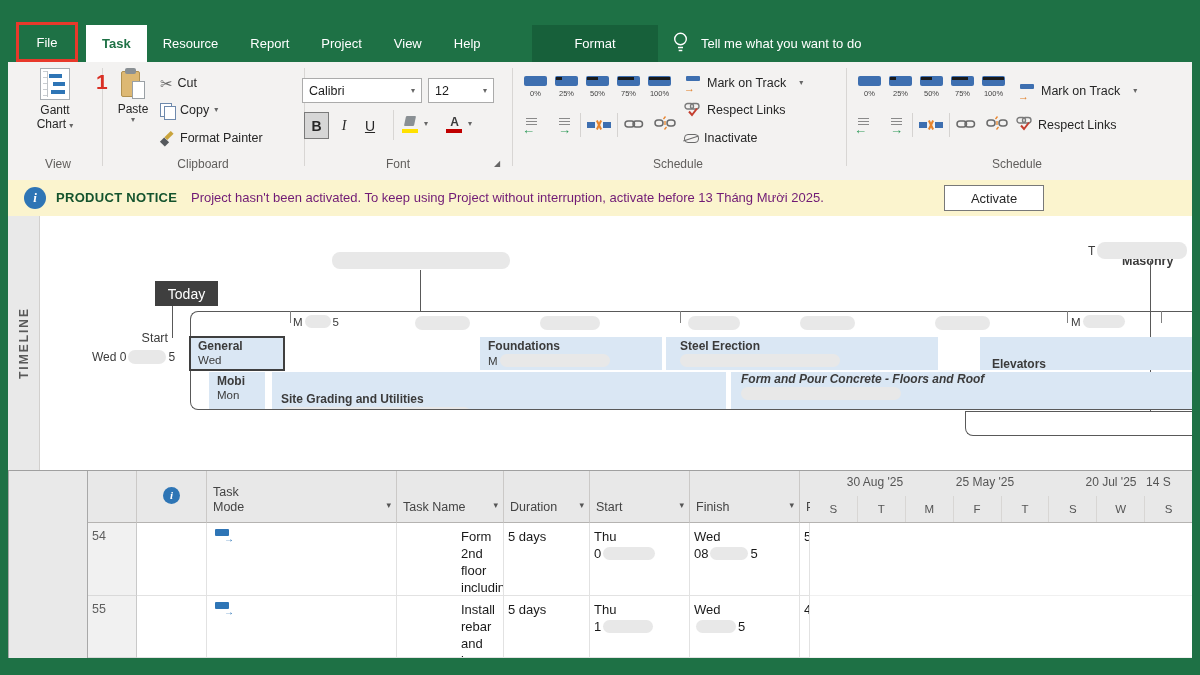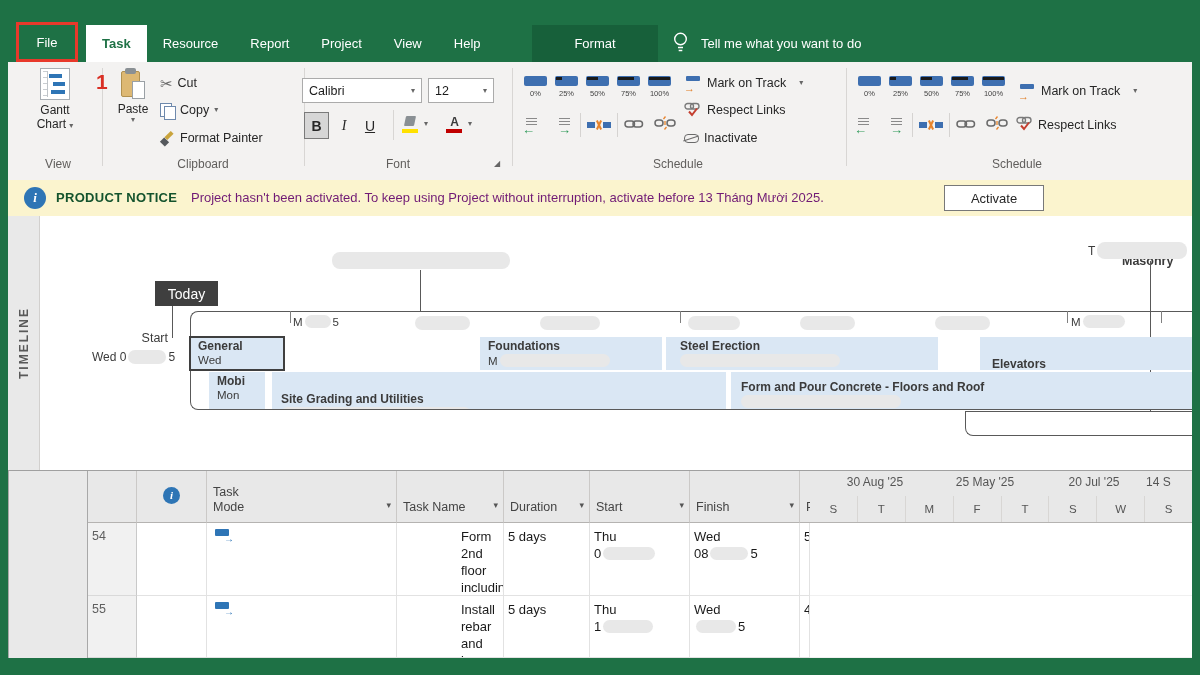--- a/index.html
+++ b/index.html
@@ -473,21 +473,21 @@
           <span>Mon</span>
         </div>
     </div>
     <div class="tbar" style="left:264px; top:156px; width:454px; height:37px;">
       <div class="bname" style="padding-left:9px; padding-top:20px;">Site Grading and Utilities</div>
       <div class="bdate" style="padding-left:9px;">
           <span class="pill" style="width:190px; height:13px;"></span>
         </div>
     </div>
     <div class="tbar" style="left:723px; top:156px; width:461px; height:37px;">
-      <div class="bname" style="padding-left:10px; padding-top:8px;">Form and Pour Concrete - Floors and Roof</div>
+      <div class="bname" style="padding-left:10px; padding-top:0;font-style:italic;">Form and Pour Concrete - Floors and Roof</div>
       <div class="bdate" style="padding-left:10px;">
           <span class="pill" style="width:160px; height:13px;"></span>
         </div>
     </div>
 
     <div class="bracket"></div>
   </div>
 
   <div class="tablepane">
 
@@ -516,21 +516,21 @@
       <span class="fdd">▾</span>
     </div>
     <div class="hc">
       <span>Predecessors</span>
     </div>
     <div class="splitter"></div>
     <div class="ganth">
       <div class="months">
         <span style="left:65px; transform:translateX(-50%);">30 Aug '25</span>
         <span style="left:175px; transform:translateX(-50%);">25 May '25</span>
-        <span style="left:284px; transform:translateX(-50%);">20 Jul '25</span>
+        <span style="left:301px; transform:translateX(-50%);">20 Jul '25</span>
         <span style="left:336px;">14 S</span>
       </div>
       <div class="days">
         <span class="dayc">S</span>
           <span class="dayc">T</span>
         <span class="dayc">M</span>
           <span class="dayc">F</span>
         <span class="dayc">T</span>
           <span class="dayc">S</span>
         <span class="dayc">W</span>

